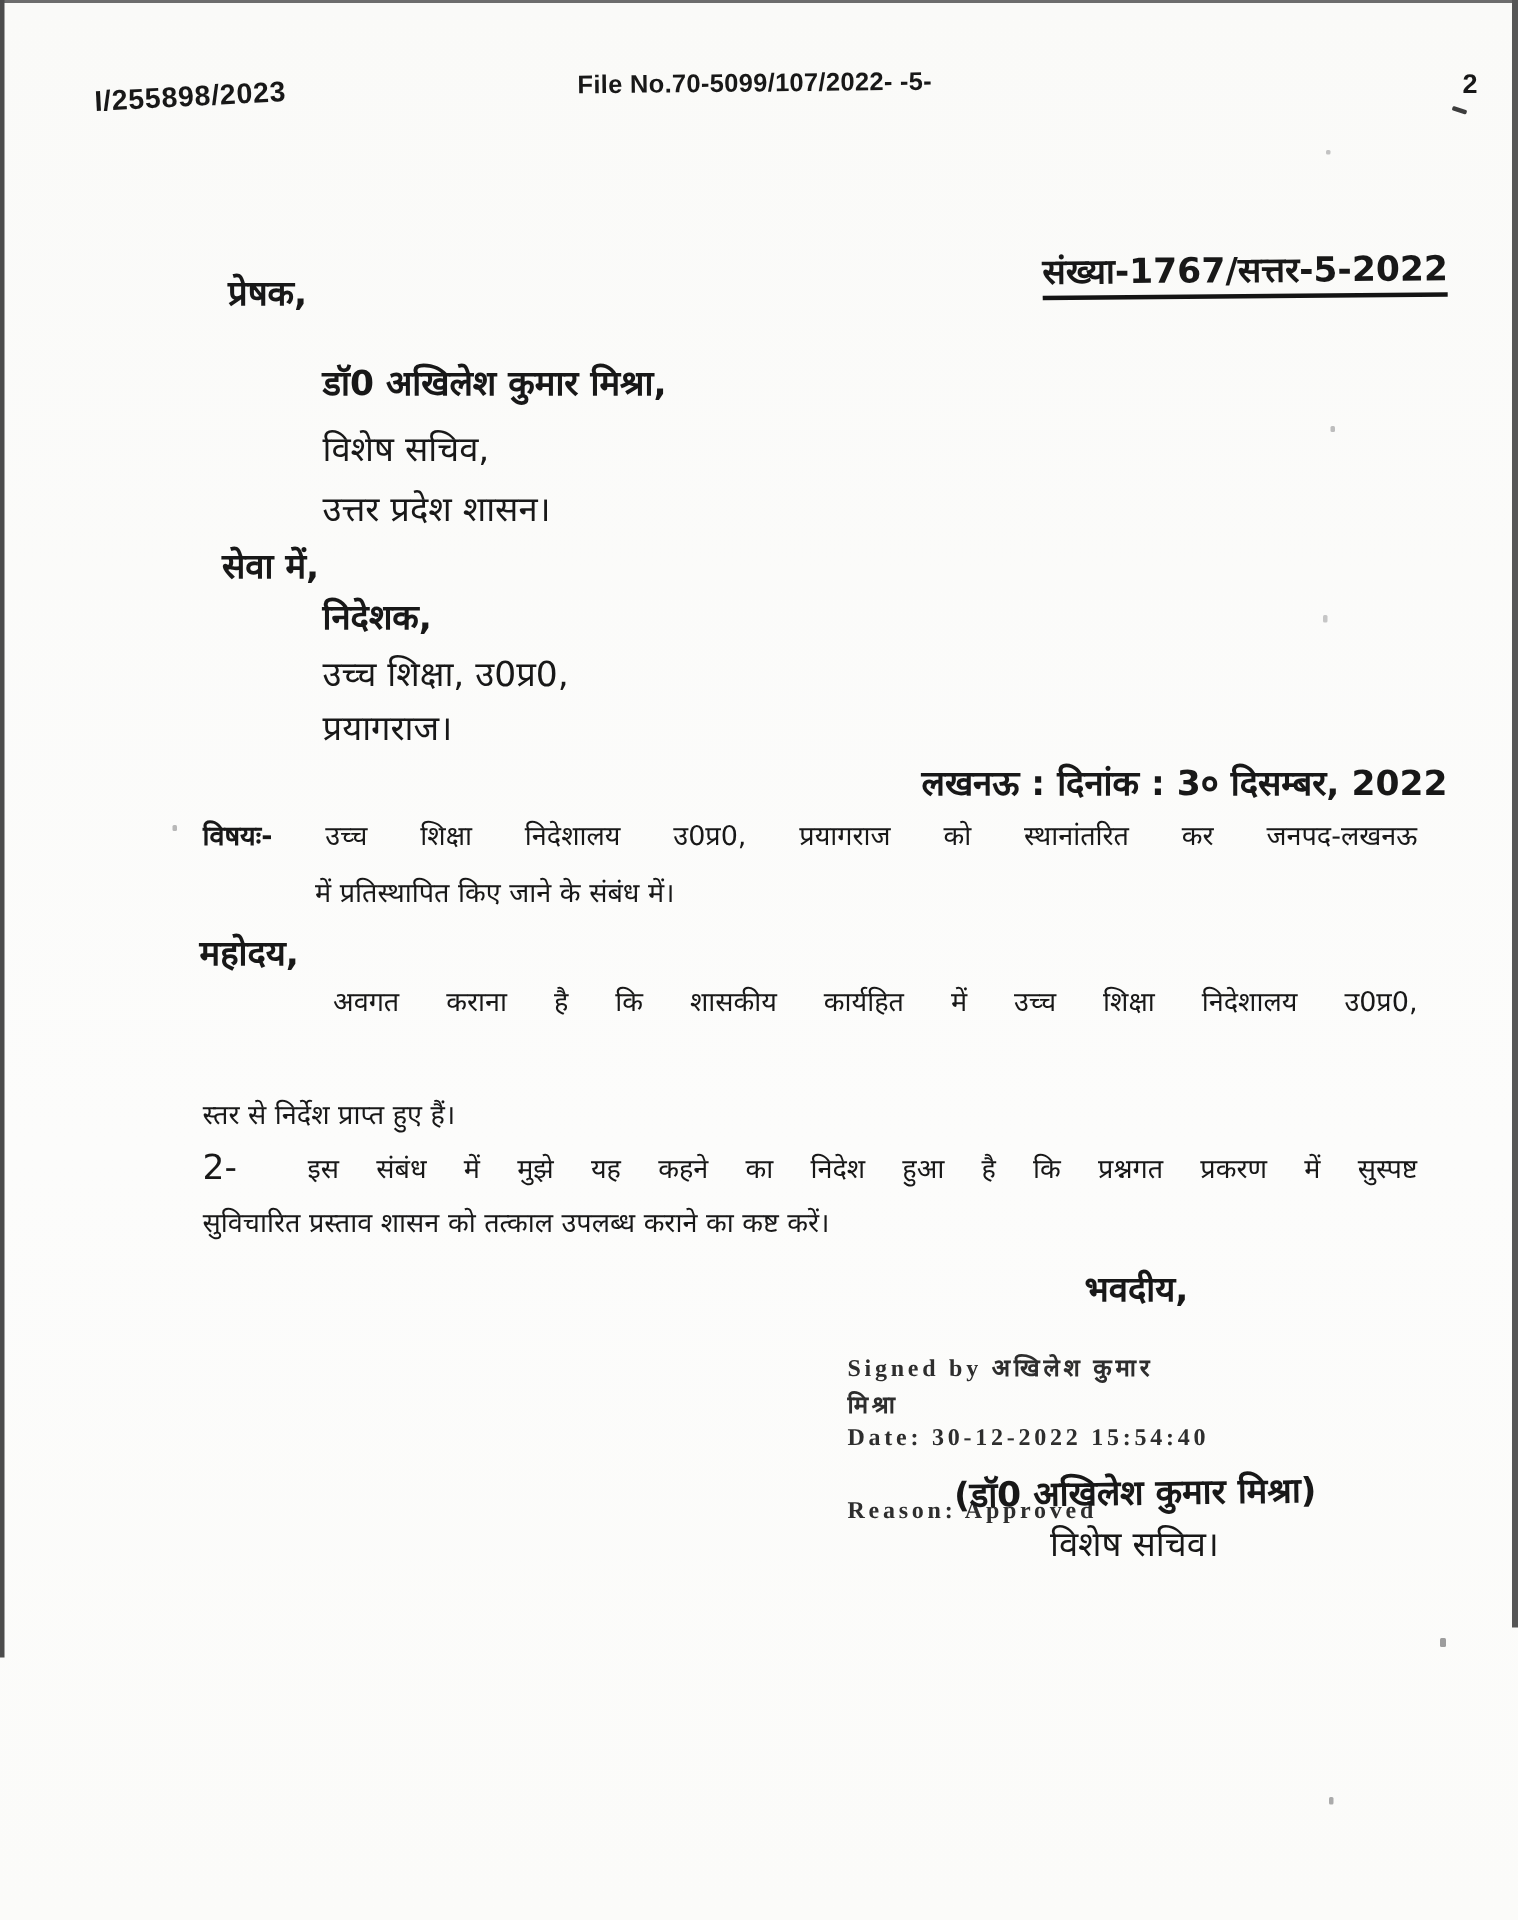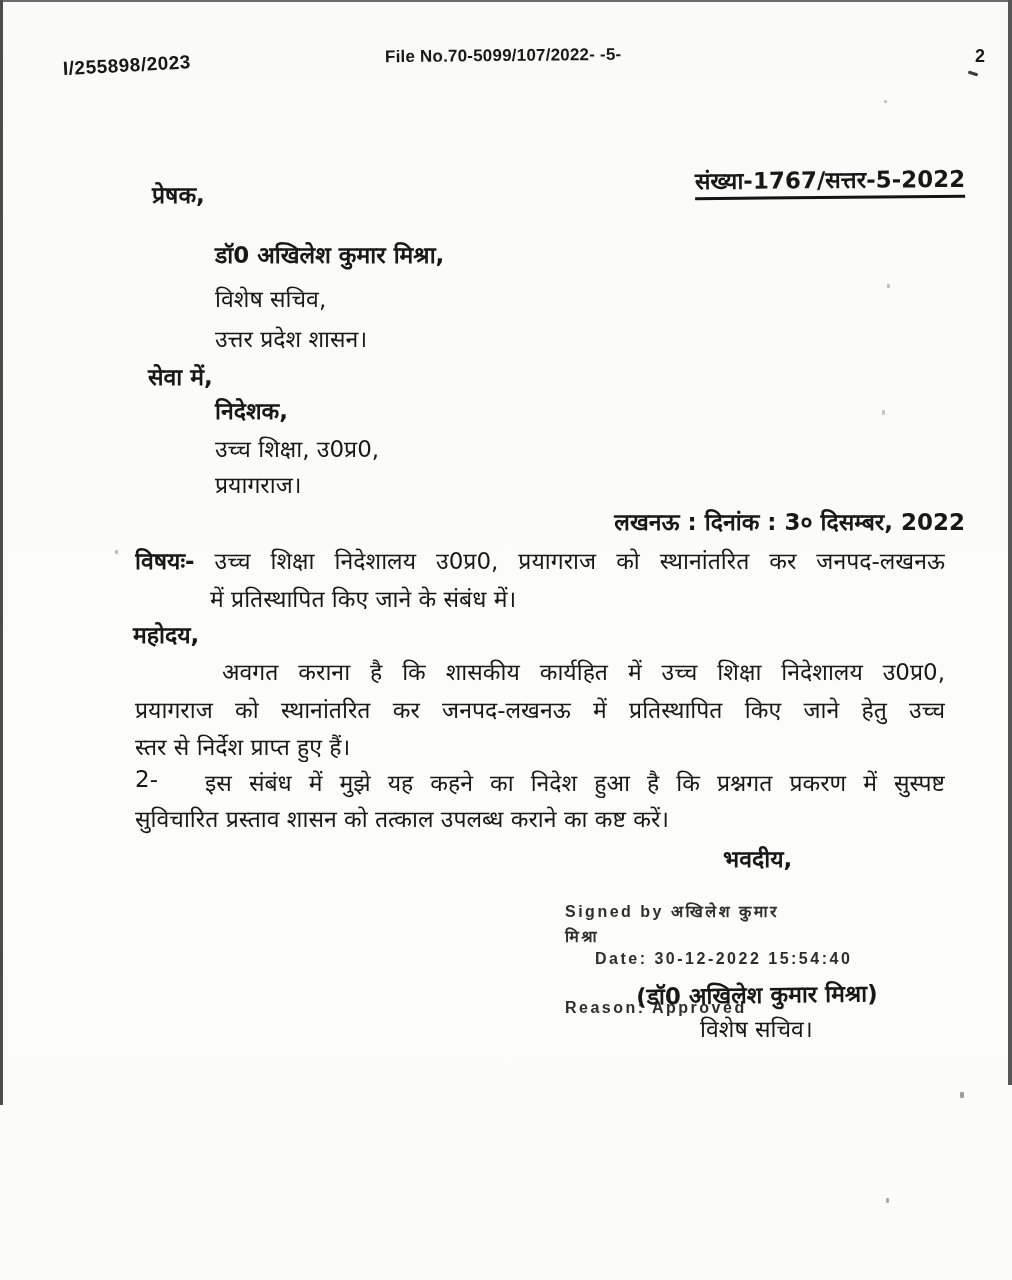--- a/index.html
+++ b/index.html
@@ -18,24 +18,24 @@
   .edge.left{left:0;top:0;width:3px;height:1105px;}
   .edge.right{left:1008px;top:0;width:4px;height:1085px;background:#565656;}
   .abs{position:absolute;white-space:nowrap;}
   .latin{font-family:"Liberation Sans","DejaVu Sans",sans-serif;}
   .b{font-weight:bold;}
   .ref-left{left:63px;top:58px;font-size:19px;letter-spacing:.5px;transform:rotate(-3deg);transform-origin:left center;}
   .file-no{left:385px;top:46px;font-size:17px;letter-spacing:.2px;transform:rotate(-.6deg);}
   .page-num{left:975px;top:46px;font-size:18px;}
   .letter-no{right:47px;top:163px;font-size:24px;border-bottom:3px solid #141414;padding-bottom:1px;transform:rotate(-.5deg);}
   .dev{font-size:23px;}
-  .line{position:absolute;left:135px;right:67px;font-size:23px;white-space:normal;
+  .line{position:absolute;left:135px;right:67px;font-size:18px;white-space:normal;
         text-align:justify;text-align-last:justify;height:32px;overflow:hidden;}
   .noj{text-align:left;text-align-last:left;}
-  .sig{font-family:Liberation Sans, sans-serif;
+  .sig{font-family:Liberation Serif, serif;
        font-weight:bold;font-size:16px;letter-spacing:2.5px;color:#2e2e2e;white-space:nowrap;}
   .printed-name{left:636px;top:978px;font-size:23px;font-weight:bold;z-index:3;transform:rotate(-.8deg);}
   .artifact{position:absolute;border-radius:1px;}
 </style>
 </head>
 <body>
 
 <div class="page">
 
   <div class="edge top"></div>
@@ -58,32 +58,31 @@
   <div class="abs dev" style="left:215px;top:468px;">प्रयागराज।</div>
 
   <div class="abs b dev" style="right:47px;top:505px;">लखनऊ : दिनांक : 3० दिसम्बर, 2022</div>
 
   <div class="line" style="top:544px;"><span class="b">विषयः-</span> <span>उच्च शिक्षा निदेशालय उ0प्र0, प्रयागराज को स्थानांतरित कर जनपद-लखनऊ</span></div>
   <div class="line noj" style="left:210px;top:582px;">में प्रतिस्थापित किए जाने के संबंध में।</div>
 
   <div class="abs b dev" style="left:133px;top:618px;">महोदय,</div>
 
   <div class="line" style="left:222px;top:655px;">अवगत कराना है कि शासकीय कार्यहित में उच्च शिक्षा निदेशालय उ0प्र0,</div>
-  <div class="line" style="top:693px;">प्रयागराज को स्थानांतरित कर जनपद-लखनऊ में प्रतिस्थापित किए जाने हेतु उच्च</div>
   <div class="line noj" style="top:730px;">स्तर से निर्देश प्राप्त हुए हैं।</div>
 
   <div class="abs dev" style="left:135px;top:766px;">2-</div>
   <div class="line" style="left:205px;top:766px;">इस संबंध में मुझे यह कहने का निदेश हुआ है कि प्रश्नगत प्रकरण में सुस्पष्ट</div>
   <div class="line noj" style="top:802px;">सुविचारित प्रस्ताव शासन को तत्काल उपलब्ध कराने का कष्ट करें।</div>
 
   <div class="abs b dev" style="left:723px;top:842px;">भवदीय,</div>
 
   <div class="abs sig" style="left:565px;top:900px;">Signed by अखिलेश कुमार</div>
   <div class="abs sig" style="left:565px;top:925px;text-align:right;">मिश्रा</div>
-  <div class="abs sig" style="left:565px;top:950px;margin-left:30px;">Date: 30-12-2022 15:54:40</div>
+  <div class="abs sig" style="left:565px;top:950px;">Date: 30-12-2022 15:54:40</div>
   <div class="abs sig" style="left:565px;top:975px;margin-top:24px;">Reason: Approved</div>
 
   <div class="abs printed-name dev">(डॉ0 अखिलेश कुमार मिश्रा)</div>
   <div class="abs dev" style="left:700px;top:1012px;">विशेष सचिव।</div>
 
   <div class="artifact" style="left:968px;top:72px;width:10px;height:3px;background:#3d3d3d;transform:rotate(18deg);"></div>
   <div class="artifact" style="left:884px;top:100px;width:3px;height:3px;background:#c2c2c2;"></div>
   <div class="artifact" style="left:887px;top:284px;width:3px;height:4px;background:#bdbdbd;"></div>
   <div class="artifact" style="left:882px;top:410px;width:3px;height:5px;background:#c6c6c6;"></div>
   <div class="artifact" style="left:115px;top:550px;width:3px;height:4px;background:#b8b8b8;"></div>

